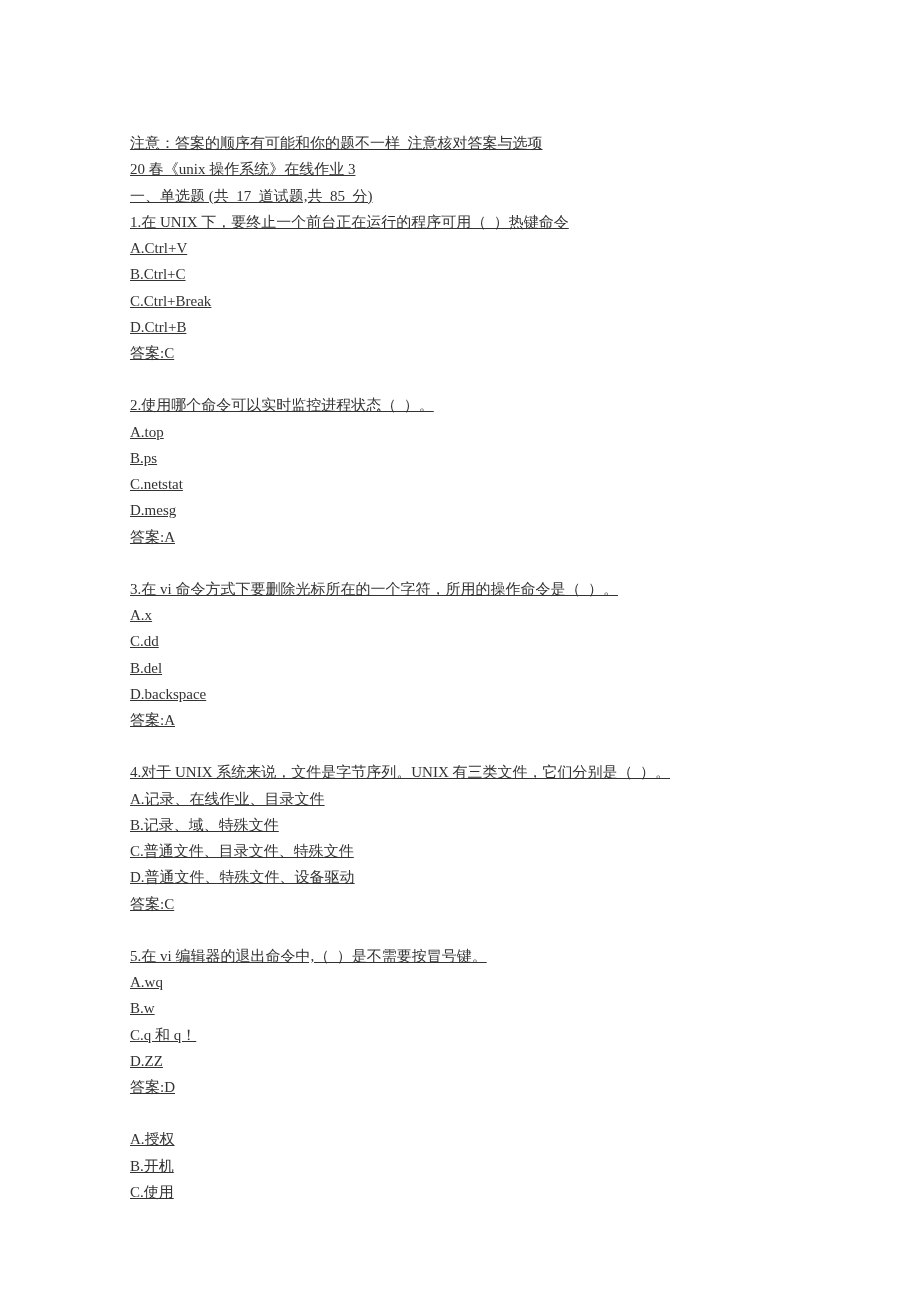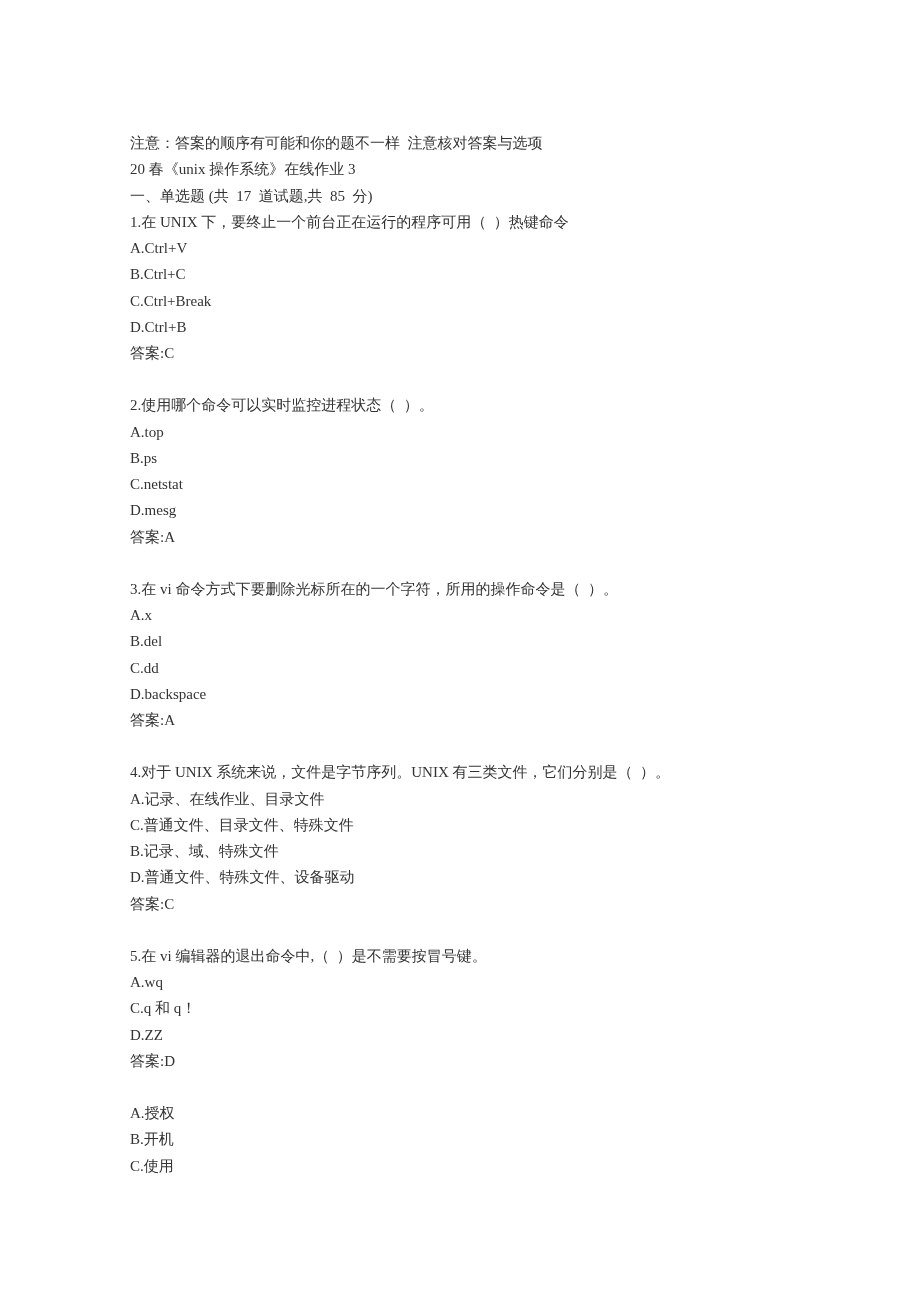--- a/index.html
+++ b/index.html
@@ -7,21 +7,21 @@
       width: 920px;
       min-height: 1302px;
       background: #fff;
       font-family: "SimSun", "宋体", serif;
       font-size: 15px;
       color: #333;
       padding: 130px 130px 80px 130px;
       line-height: 1.75;
     }
     .line { white-space: pre-wrap; }
-    .block { margin-bottom: 26px; }
+    .block { margin-bottom: 26px; text-decoration: underline; }
   </style>
 </head>
 <body>
 
 <div class="block">
   <div class="line">注意：答案的顺序有可能和你的题不一样  注意核对答案与选项</div>
   <div class="line">20 春《unix 操作系统》在线作业 3</div>
   <div class="line">一、单选题 (共  17  道试题,共  85  分)</div>
   <div>
     <div class="line">1.在 UNIX 下，要终止一个前台正在运行的程序可用（  ）热键命令</div>
@@ -38,38 +38,39 @@
   <div class="line">A.top</div>
   <div class="line">B.ps</div>
   <div class="line">C.netstat</div>
   <div class="line">D.mesg</div>
   <div class="line">答案:A</div>
 </div>
 
 <div class="block">
   <div class="line">3.在 vi 命令方式下要删除光标所在的一个字符，所用的操作命令是（  ）。</div>
   <div class="line">A.x</div>
+  <div class="line">C.dd</div>
   <div class="line">B.del</div>
-  <div class="line">C.dd</div>
   <div class="line">D.backspace</div>
   <div class="line">答案:A</div>
 </div>
 
 <div class="block">
   <div class="line">4.对于 UNIX 系统来说，文件是字节序列。UNIX 有三类文件，它们分别是（  ）。</div>
   <div class="line">A.记录、在线作业、目录文件</div>
+  <div class="line">B.记录、域、特殊文件</div>
   <div class="line">C.普通文件、目录文件、特殊文件</div>
-  <div class="line">B.记录、域、特殊文件</div>
   <div class="line">D.普通文件、特殊文件、设备驱动</div>
   <div class="line">答案:C</div>
 </div>
 
 <div class="block">
   <div class="line">5.在 vi 编辑器的退出命令中,（  ）是不需要按冒号键。</div>
   <div class="line">A.wq</div>
+  <div class="line">B.w</div>
   <div class="line">C.q 和 q！</div>
   <div class="line">D.ZZ</div>
   <div class="line">答案:D</div>
 </div>
 
 <div class="block">
   <div class="line">A.授权</div>
   <div class="line">B.开机</div>
   <div class="line">C.使用</div>
 </div>

